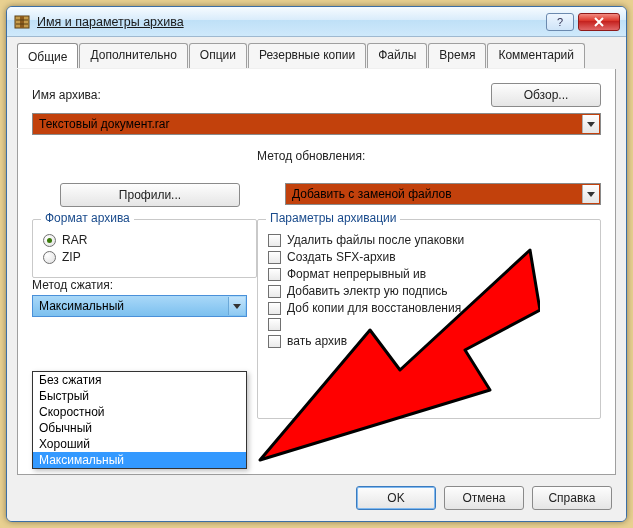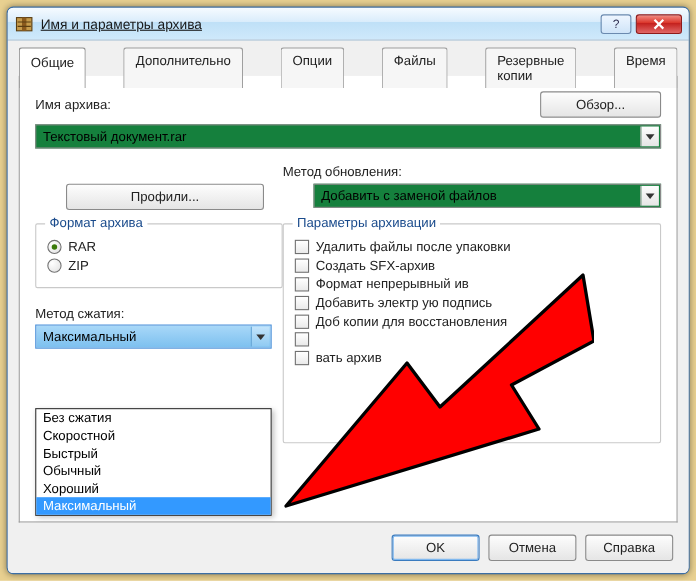--- a/index.html
+++ b/index.html
@@ -47,21 +47,20 @@
 
   .client{
     position:absolute;left:0;right:0;top:30px;bottom:0;
     background:#f0f0f0;
   }
 
   .tabs{
     display:flex;
     padding:6px 10px 0 10px;
     position:relative;
-    gap:33px;
   }
   .tab{
     border:1px solid #9f9f9f;
     border-bottom:none;
     border-radius:3px 3px 0 0;
     background:#f6f6f6;
     padding:4px 10px;
     margin-right:1px;
     color:#222;
     position:relative;
@@ -92,21 +91,21 @@
     background:linear-gradient(to bottom,#fdfdfd,#e5e5e5);
     padding:0 14px;
     display:inline-flex;align-items:center;justify-content:center;
     color:#222;
     min-width:80px;
   }
   .btn.wide{min-width:180px;}
 
   .combo{
     border:1px solid #8a8a8a;
-    background:#15803d;
+    background:#c2410c;
     height:22px;
     display:flex;align-items:center;
     padding:0 20px 0 6px;
     position:relative;
     color:#000;
   }
   .combo .chev{
     position:absolute;right:1px;top:1px;bottom:1px;width:17px;
     border-left:1px solid #b0b0b0;
     background:linear-gradient(to bottom,#fdfdfd,#e5e5e5);
@@ -195,22 +194,22 @@
         </svg>
     </span>
   </div>
 
   <div class="client">
 
     <div class="tabs">
       <div class="tab active">Общие</div>
       <div class="tab">Дополнительно</div>
       <div class="tab">Опции</div>
+      <div class="tab">Резервные копии</div>
       <div class="tab">Файлы</div>
-      <div class="tab">Резервные копии</div>
       <div class="tab">Время</div>
       <div class="tab">Комментарий</div>
     </div>
 
     <div class="tab-page">
 
       <div class="row" style="justify-content:space-between;">
         <label class="static">Имя архива:</label>
         <span class="btn" style="min-width:110px;">Обзор...</span>
       </div>
@@ -218,21 +217,21 @@
       <div class="combo" style="margin-top:6px;">
         <span>Текстовый документ.rar</span>
         <span class="chev"></span>
       </div>
 
       <div class="row" style="margin-top:14px;">
         <div style="width:225px;"></div>
         <label class="static">Метод обновления:</label>
       </div>
 
-      <div class="row" style="margin-top:4px;align-items:stretch;padding-left:28px;">
+      <div class="row" style="margin-top:20px;align-items:stretch;padding-left:28px;">
         <div style="width:225px;">
           <span class="btn wide">Профили...</span>
         </div>
         <div style="flex:1;">
           <div class="combo">
             <span>Добавить с заменой файлов</span>
             <span class="chev"></span>
           </div>
         </div>
       </div>
@@ -244,21 +243,21 @@
             <div class="radio-row">
               <span class="radio checked"></span>
               <span>RAR</span>
             </div>
             <div class="radio-row">
               <span class="radio"></span>
               <span>ZIP</span>
             </div>
           </div>
 
-          <div style="margin-top:16px;">
+          <div style="">
             <label class="static">Метод сжатия:</label>
             <div class="combo open" style="margin-top:3px;width:215px;">
               <span>Максимальный</span>
               <span class="chev"></span>
             </div>
           </div>
         </div>
 
         <div style="flex:1;">
           <div class="groupbox" style="min-height:200px;">
@@ -289,22 +288,22 @@
             <div class="check-row">
                 <span class="check"></span>
                 <span>               вать архив</span>
               </div>
           </div>
         </div>
       </div>
 
       <div class="dropdown-list" style="left:14px;top:302px;width:215px;">
         <div class="opt">Без сжатия</div>
+        <div class="opt">Быстрый</div>
         <div class="opt">Скоростной</div>
-        <div class="opt">Быстрый</div>
         <div class="opt">Обычный</div>
         <div class="opt">Хороший</div>
         <div class="opt sel">Максимальный</div>
       </div>
 
     </div>
 
     <div class="footer">
       <span class="btn" style="border-color:#3a7bbf;box-shadow:0 0 0 1px #7fb8ef inset;">OK</span>
       <span class="btn">Отмена</span>

